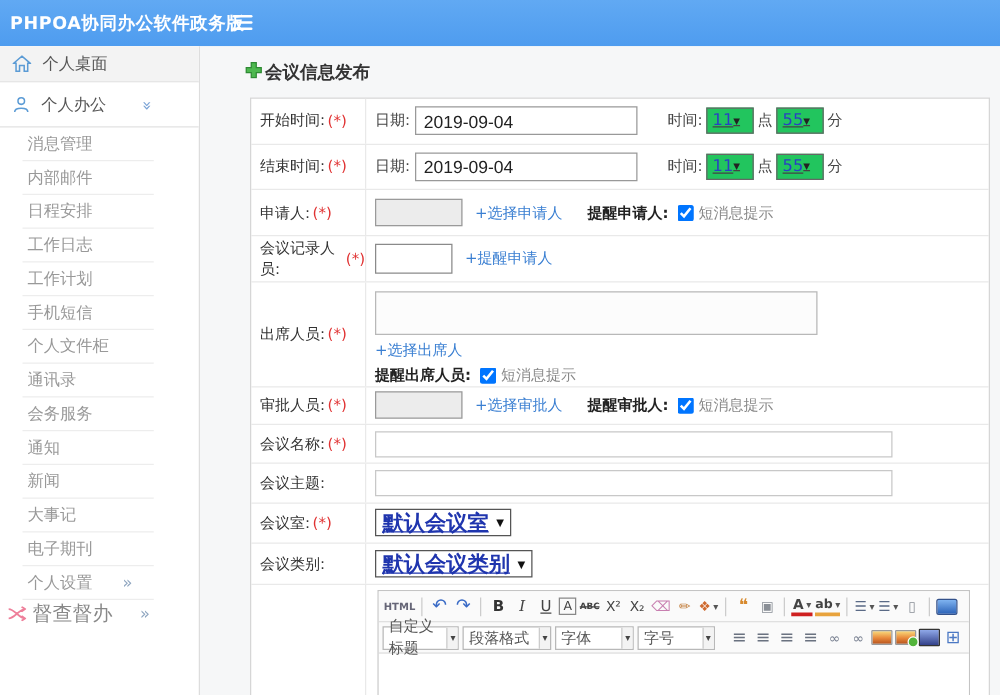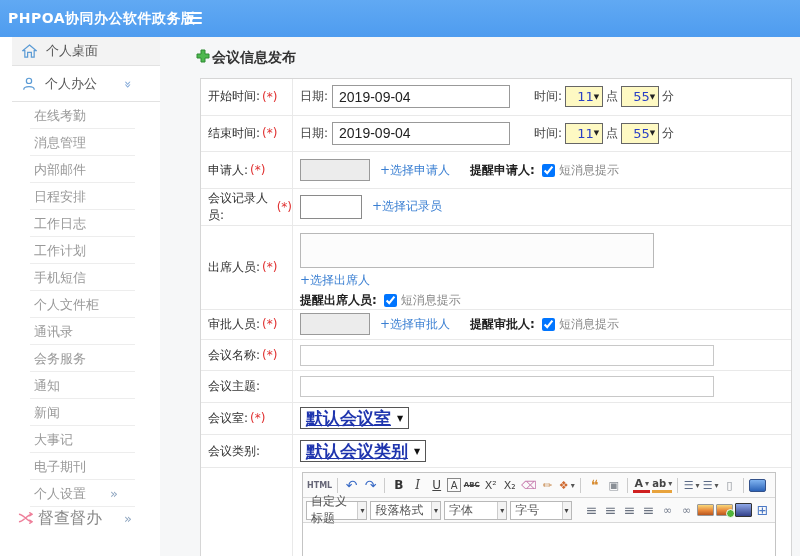--- a/index.html
+++ b/index.html
@@ -7,21 +7,21 @@
     font-family:"DejaVu Sans","Liberation Sans",sans-serif; }
 
   
   .header { position:absolute; left:0; top:0; width:800px; height:37px;
     background:linear-gradient(#61a9f3,#4e9cef); display:flex; align-items:center; }
   .app-title { color:#fff; font-size:14px; font-weight:bold; margin-left:8px; letter-spacing:.5px; }
   .hamburger { position:absolute; left:186px; top:12px; width:16px; cursor:pointer; }
   .hamburger i { display:block; height:2px; background:#fff; margin-bottom:3px; border-radius:1px; }
 
   
-  .sidebar { position:absolute; left:12px; top:37px; width:160px; height:519px;
+  .sidebar { position:absolute; left:0; top:37px; width:160px; height:519px;
     background:#fff; border-right:1px solid #ddd; }
   .side-top { height:29px; display:flex; align-items:center; background:#f3f3f3;
     border-bottom:1px solid #e2e2e2; cursor:pointer; }
   .side-top.white { background:#fff; height:36px; position:relative; }
   .side-top .ic { margin:0 9px 0 10px; display:flex; }
   .side-top span.lbl { font-size:13px; color:#555; }
   .chev-down { position:absolute; right:38px; top:11px; color:#7aa3d6; font-size:13px;
     transform:rotate(90deg); }
   .subitem { height:27px; line-height:27px; padding-left:22px; color:#999; font-size:13px;
     position:relative; cursor:pointer; }
@@ -45,23 +45,23 @@
   .frow { display:flex; border-bottom:1px solid #e9e9e9; }
   .frow:last-child { border-bottom:none; }
   .fl { width:92px; border-right:1px solid #e9e9e9; display:flex; align-items:center;
     padding-left:7px; font-size:12px; color:#333; flex-shrink:0; }
   .fl .req { color:#e03131; margin-left:2px; }
   .fc { flex:1; display:flex; align-items:center; padding-left:7px; font-size:12px; color:#444; }
   .fc.col { flex-direction:column; align-items:flex-start; justify-content:flex-start; padding-top:7px; }
 
   .date-input { width:178px; height:23px; border:1px solid #999; font-size:14px; color:#222;
     padding-left:6px; margin:0 24px 0 4px; font-family:Liberation Sans, sans-serif; }
-  .mini-select { display:inline-flex; align-items:center; justify-content:flex-end;
-    width:38px; height:21px; border:1px solid #666; background:#fef9c3;
-    padding:0 3px 0 4px; margin:0 3px; cursor:pointer; }
+  .mini-select { display:inline-flex; align-items:center; justify-content:flex-start;
+    width:38px; height:21px; border:1px solid #666; background:#22c55e;
+    padding:0 3px 0 4px; margin:0 3px; cursor:pointer;text-decoration:underline; }
   .mini-select .val { color:#2a3fc4; font-size:13px; }
   .mini-select .arr { font-size:7px; color:#222; }
 
   .small-input { width:70px; height:22px; background:#ececec; border:1px solid #9a9a9a; margin-right:10px; }
   .small-input.white { width:62px; height:24px; background:#fff; border:1px solid #8a8a8a; }
   .pick-link { color:#3a7fd2; font-size:12px; text-decoration:none; cursor:pointer; }
   .remind { font-weight:bold; color:#222; margin-left:20px; }
   .fc input[type=checkbox] { width:13px; height:13px; margin:0 4px 0 7px; }
   .gray-txt { color:#888; }
 
@@ -136,21 +136,20 @@
   <div class="side-top white">
     <span class="ic">
       <svg width="14" height="15" viewBox="0 0 16 16">
           <circle cx="8" cy="5" r="3" fill="none" stroke="#5b9bd5" stroke-width="1.4"></circle>
           <path d="M2 15 C2 10.5 14 10.5 14 15" fill="none" stroke="#5b9bd5" stroke-width="1.4"></path>
         </svg>
     </span>
     <span class="lbl">个人办公</span>
     <span class="chev-down">»</span>
   </div>
-  <div class="subitem">在线考勤</div>
   <div class="subitem">消息管理</div>
   <div class="subitem">内部邮件</div>
   <div class="subitem">日程安排</div>
   <div class="subitem">工作日志</div>
   <div class="subitem">工作计划</div>
   <div class="subitem">手机短信</div>
   <div class="subitem">个人文件柜</div>
   <div class="subitem">通讯录</div>
   <div class="subitem">会务服务</div>
   <div class="subitem">通知</div>
@@ -242,21 +241,21 @@
       </div>
     </div>
 
     <div class="frow" style="height:37px;">
       <div class="fl">
         <span>会议记录人员:</span>
         <span class="req">(*)</span>
       </div>
       <div class="fc">
         <input class="small-input white" type="text" value="" style="">
-        <a class="pick-link">+选择记录员</a>
+        <a class="pick-link">+提醒申请人</a>
       </div>
     </div>
 
     <div class="frow" style="height:84px;">
       <div class="fl">
         <span>出席人员:</span>
         <span class="req">(*)</span>
       </div>
       <div class="fc col">
         <textarea class="attendee-box" style=""></textarea>

